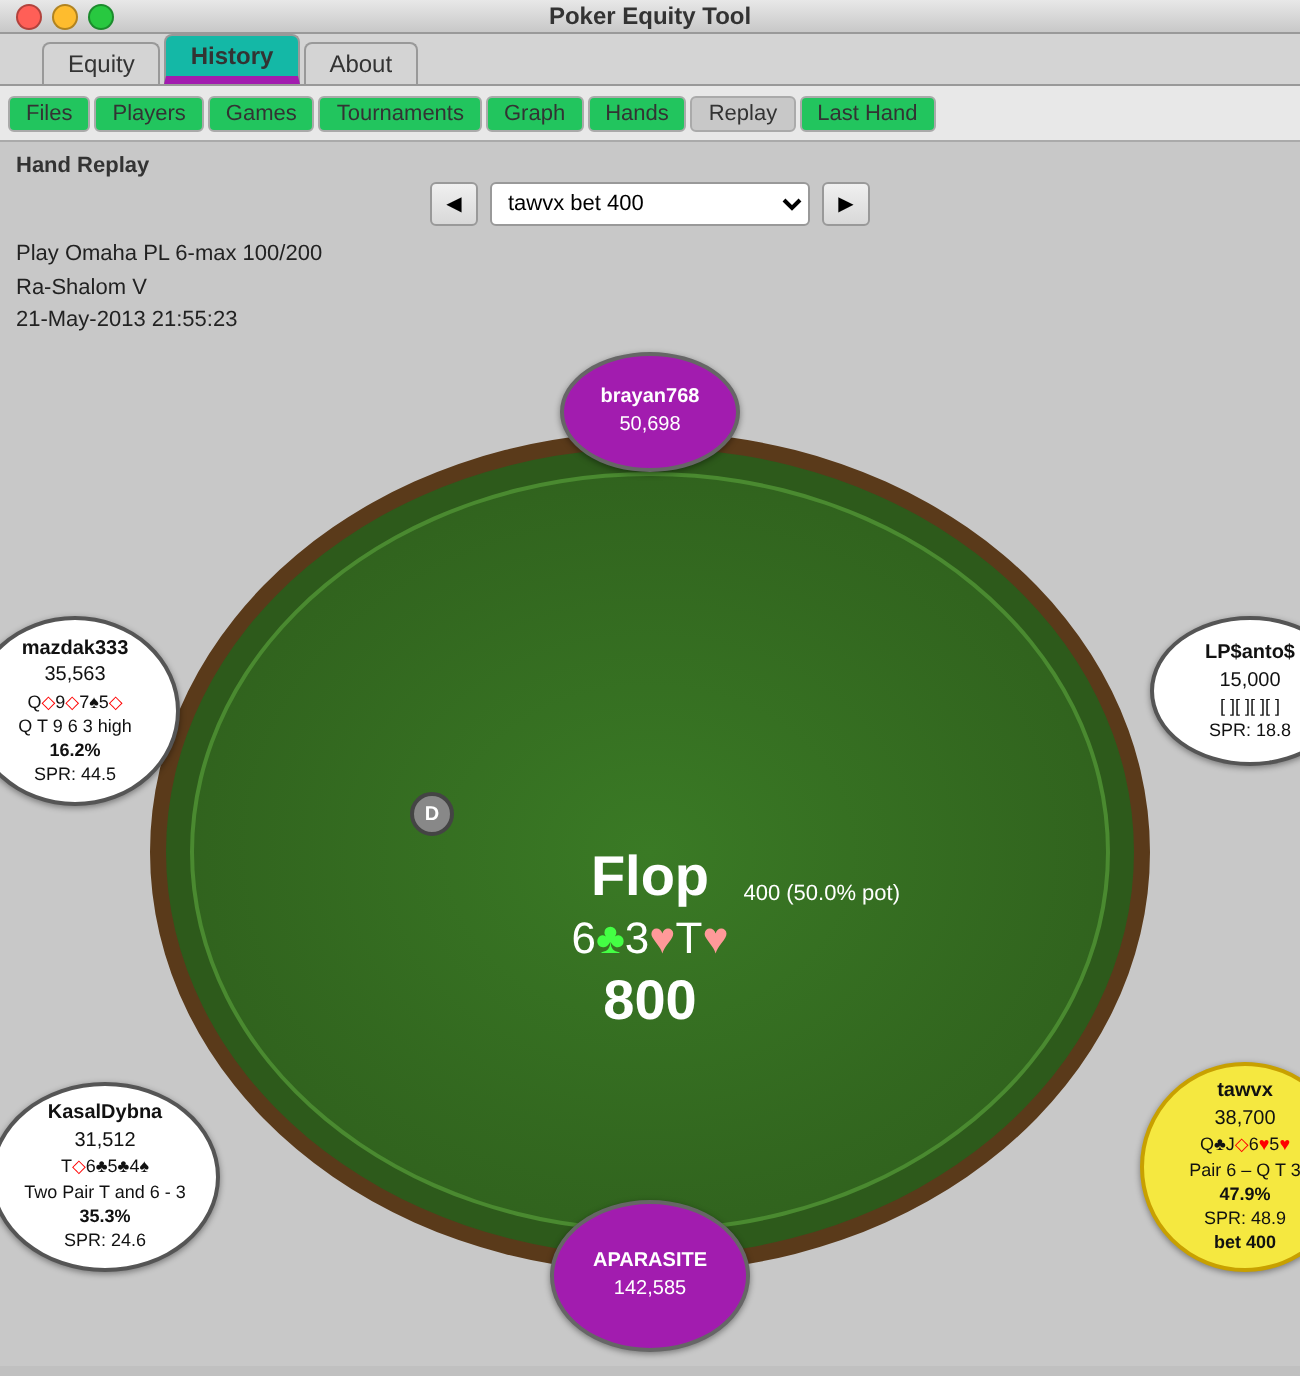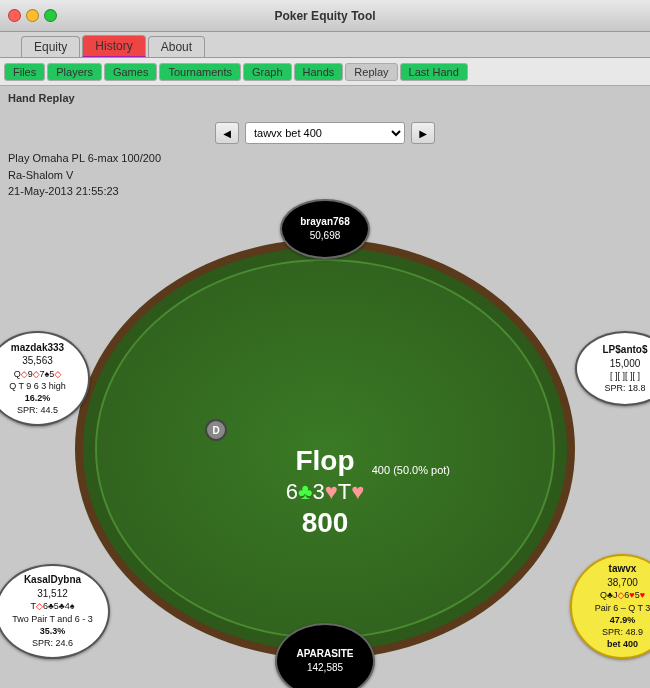--- a/index.html
+++ b/index.html
@@ -6,21 +6,21 @@
     body {
       font-family: -apple-system, 'Helvetica Neue', Arial, sans-serif;
       font-size: 12px;
       background: #c0c0c0;
       width: 650px;
       height: 688px;
       overflow: hidden;
     }
     .title-bar {
       background: linear-gradient(to bottom, #e8e8e8, #c8c8c8);
-      height: 32px;
+      height: 17px;
       display: flex;
       align-items: center;
       justify-content: center;
       border-bottom: 1px solid #999;
       position: relative;
     }
     .window-controls {
       position: absolute;
       left: 8px;
       display: flex;
@@ -52,23 +52,23 @@
       font-size: 12px;
       border: 1px solid #999;
       border-bottom: none;
       border-radius: 4px 4px 0 0;
       background: #d4d4d4;
       cursor: pointer;
       margin-right: 2px;
       color: #333;
     }
     .tab1.active {
-      background: #ef4444;
-      border-bottom: 1px solid #a21caf;
-      font-weight: normal;
+      background: #14b8a6;
+      border-bottom: 4px solid #a21caf;
+      font-weight: bold;
     }
     .tab-bar-2 {
       background: #e8e8e8;
       display: flex;
       align-items: center;
       padding: 3px 4px;
       border-bottom: 1px solid #aaa;
       gap: 2px;
       height: 28px;
     }
@@ -87,21 +87,21 @@
     .main-content {
       background: #c8c8c8;
       padding: 6px 8px;
       height: calc(688px - 22px - 26px - 28px);
       display: flex;
       flex-direction: column;
     }
     .hand-replay-label {
       font-size: 11px;
       color: #333;
-      margin-bottom: 18px;
+      margin-bottom: 2px;
       font-weight: bold;
     }
     .replay-nav {
       display: flex;
       align-items: center;
       justify-content: center;
       gap: 6px;
       margin-bottom: 6px;
     }
     .nav-btn {
@@ -223,21 +223,21 @@
       align-items: center;
       justify-content: center;
       text-align: center;
       padding: 6px 8px;
       font-size: 10px;
       line-height: 1.35;
       color: #111;
       box-shadow: 0 1px 3px rgba(0,0,0,0.4);
     }
     .player-oval.gray {
-      background: #000000;
+      background: #a21caf;
       color: white;
       border-color: #666;
       text-align: right;
     }
     .player-oval.yellow {
       background: #f5e840;
       border-color: #c8a000;
       color: #111;
     }
     .player-name { font-weight: bold; font-size: 10px; }

